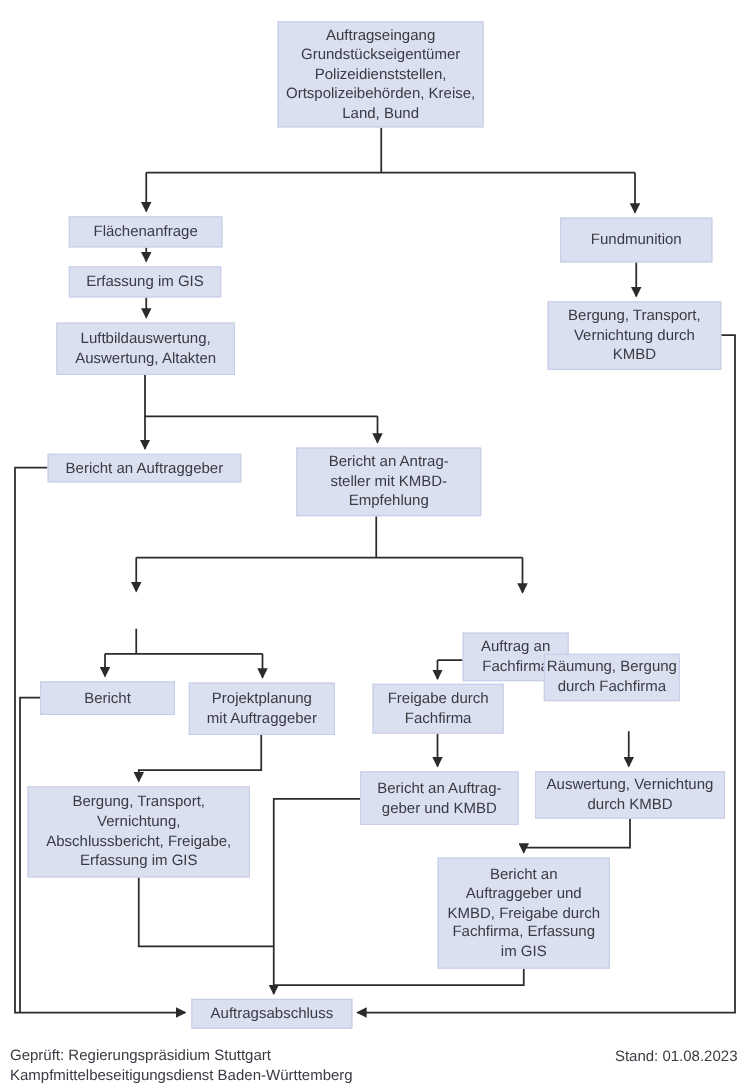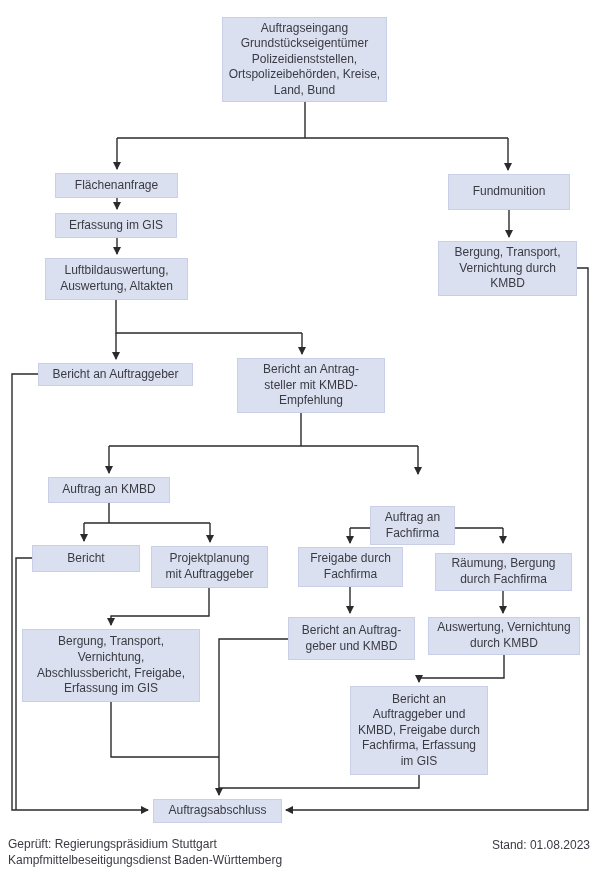--- a/index.html
+++ b/index.html
@@ -71,29 +71,28 @@
   <div class="node" style="left:45px;top:258px;width:143px;height:42px">Luftbildauswertung,
 Auswertung, Altakten</div>
   <div class="node" style="left:448px;top:174px;width:122px;height:36px">Fundmunition</div>
   <div class="node" style="left:438px;top:241px;width:139px;height:55px">Bergung, Transport,
 Vernichtung durch
 KMBD</div>
   <div class="node" style="left:38px;top:363px;width:155px;height:23px">Bericht an Auftraggeber</div>
   <div class="node" style="left:237px;top:358px;width:148px;height:55px">Bericht an Antrag-
 steller mit KMBD-
 Empfehlung</div>
-  <div class="node" style="left:48px;top:477px;width:122px;height:26px">Auftrag an KMBD</div>
   <div class="node" style="left:370px;top:506px;width:85px;height:39px">Auftrag an
 Fachfirma</div>
   <div class="node" style="left:32px;top:545px;width:108px;height:27px">Bericht</div>
   <div class="node" style="left:151px;top:546px;width:117px;height:42px">Projektplanung
 mit Auftraggeber</div>
   <div class="node" style="left:298px;top:547px;width:105px;height:40px">Freigabe durch
 Fachfirma</div>
-  <div class="node" style="left:435px;top:553px;width:137px;height:38px">Räumung, Bergung
+  <div class="node" style="left:435px;top:523px;width:109px;height:38px">Räumung, Bergung
 durch Fachfirma</div>
   <div class="node" style="left:22px;top:629px;width:178px;height:73px">Bergung, Transport,
 Vernichtung,
 Abschlussbericht, Freigabe,
 Erfassung im GIS</div>
   <div class="node" style="left:288px;top:617px;width:127px;height:43px">Bericht an Auftrag-
 geber und KMBD</div>
   <div class="node" style="left:428px;top:617px;width:152px;height:38px">Auswertung, Vernichtung
 durch KMBD</div>
   <div class="node" style="left:153px;top:799px;width:129px;height:24px">Auftragsabschluss</div>

